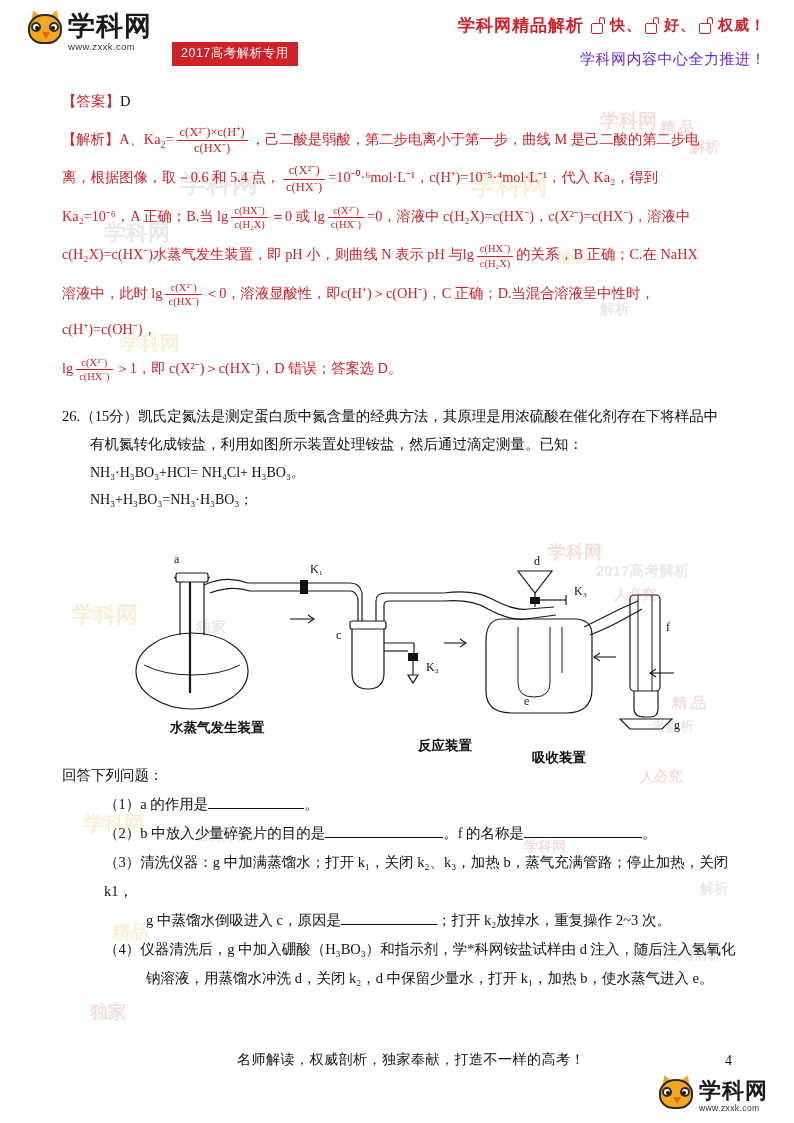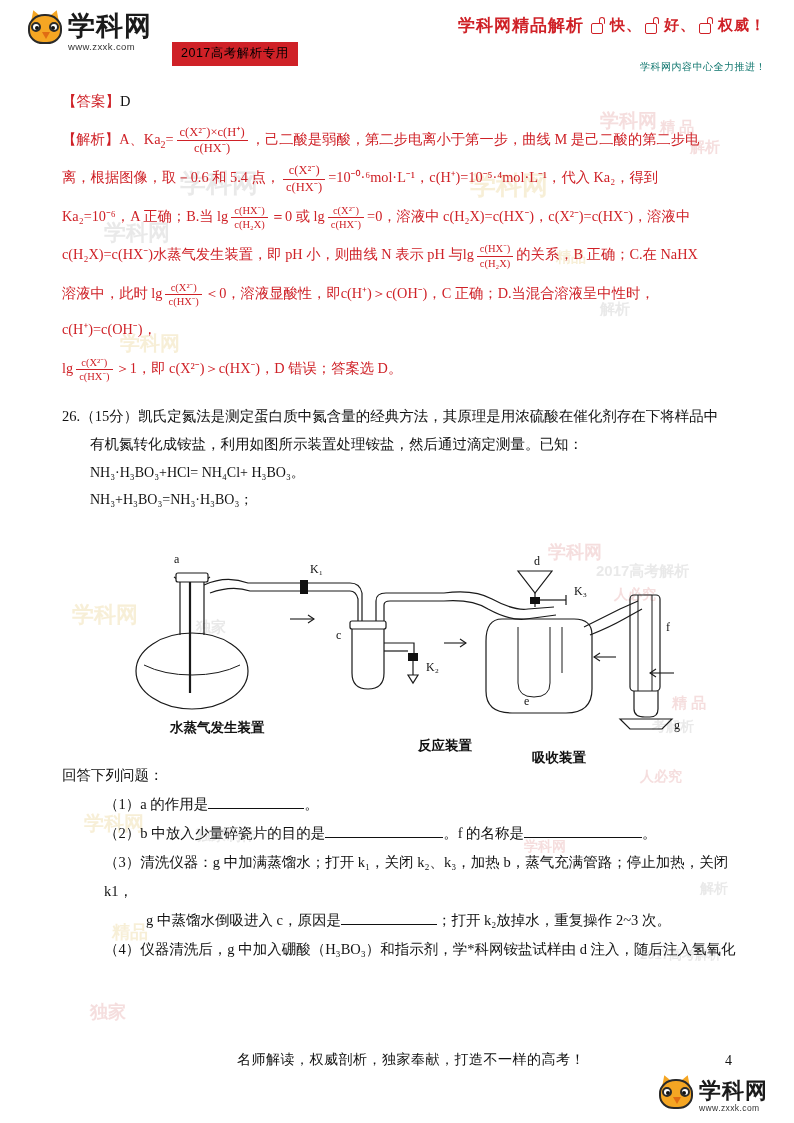--- a/index.html
+++ b/index.html
@@ -57,21 +57,21 @@
     font-family:"Liberation Sans", sans-serif;
     font-weight:bold; font-size:27px; color:#1a1a1a; letter-spacing:1px;
     line-height: 1.05;
   }
   .logo-url {
     font-family:"Liberation Sans", sans-serif;
     font-size:9.5px; color:#333; letter-spacing:0.4px; margin-top:1px;
   }
   .badge {
     position:absolute; left: 172px; top: 42px;
-    background: #cf2127; color:#000000;
+    background: #cf2127; color:#ffffff;
     font-family:"Liberation Sans", sans-serif;
     font-size: 12.5px; padding: 3px 9px 4px 9px; letter-spacing:0.5px;
     white-space: nowrap;
   }
   .header-right {
     position:absolute; right: 28px; top: 14px; text-align: right;
   }
   .hr-line1 {
     display:flex; align-items:center; justify-content:flex-end;
     color:#cf2127; font-weight:bold; font-size:17px; letter-spacing:1px;
@@ -85,21 +85,21 @@
   .thumb .palm {
     position:absolute; left:1px; bottom:0; width:12px; height:11px;
     border:1.6px solid #cf2127; border-radius:2px;
   }
   .thumb .up {
     position:absolute; left:9px; top:0px; width:6px; height:7px;
     border:1.6px solid #cf2127; border-radius: 3px 3px 1px 1px; border-bottom:none;
   }
   .kw { color:#cf2127; font-weight:bold; font-size:15px; font-family:"Liberation Sans", sans-serif; }
   .hr-line2 {
-    margin-top:23px; color:#0f766e; font-size:10px; letter-spacing:0.5px;
+    margin-top:13px; color:#6d28d9; font-size:15px; letter-spacing:0.5px;
     font-family:"Liberation Sans", sans-serif;
   }
 
   
   .page {
     position:relative;
     padding: 0 52px 0 62px;
   }
   .ans-line {
     font-size: 14.5px; color:#111; margin: 14px 0 10px 0;
@@ -383,20 +383,21 @@
 
     <div class="cont">
       <span>（3）</span><span>清洗仪器：g 中加满蒸馏水；打开 k₁，关闭 k₂、k₃，加热 b，蒸气充满管路；停止加热，关闭 k1，</span>
       <div style="padding-left:42px;">
         <span>g 中蒸馏水倒吸进入 c，原因是</span><span class="blank w2"></span><span>；打开 k₂放掉水，重复操作 2~3 次。</span>
       </div>
     </div>
 
     <div class="cont">
       <span>（4）</span><span>仪器清洗后，g 中加入硼酸（H₃BO₃）和指示剂，学*科网铵盐试样由 d 注入，随后注入氢氧化</span>
+      <div style="padding-left:42px;">钠溶液，用蒸馏水冲洗 d，关闭 k₂，d 中保留少量水，打开 k₁，加热 b，使水蒸气进入 e。</div>
     </div>
   </div>
 
 </div>
 
 <div class="footer">
   <div class="footer-text">名师解读，权威剖析，独家奉献，打造不一样的高考！</div>
 </div>
 <div class="pagenum">4</div>
 <div class="footer-logo">

